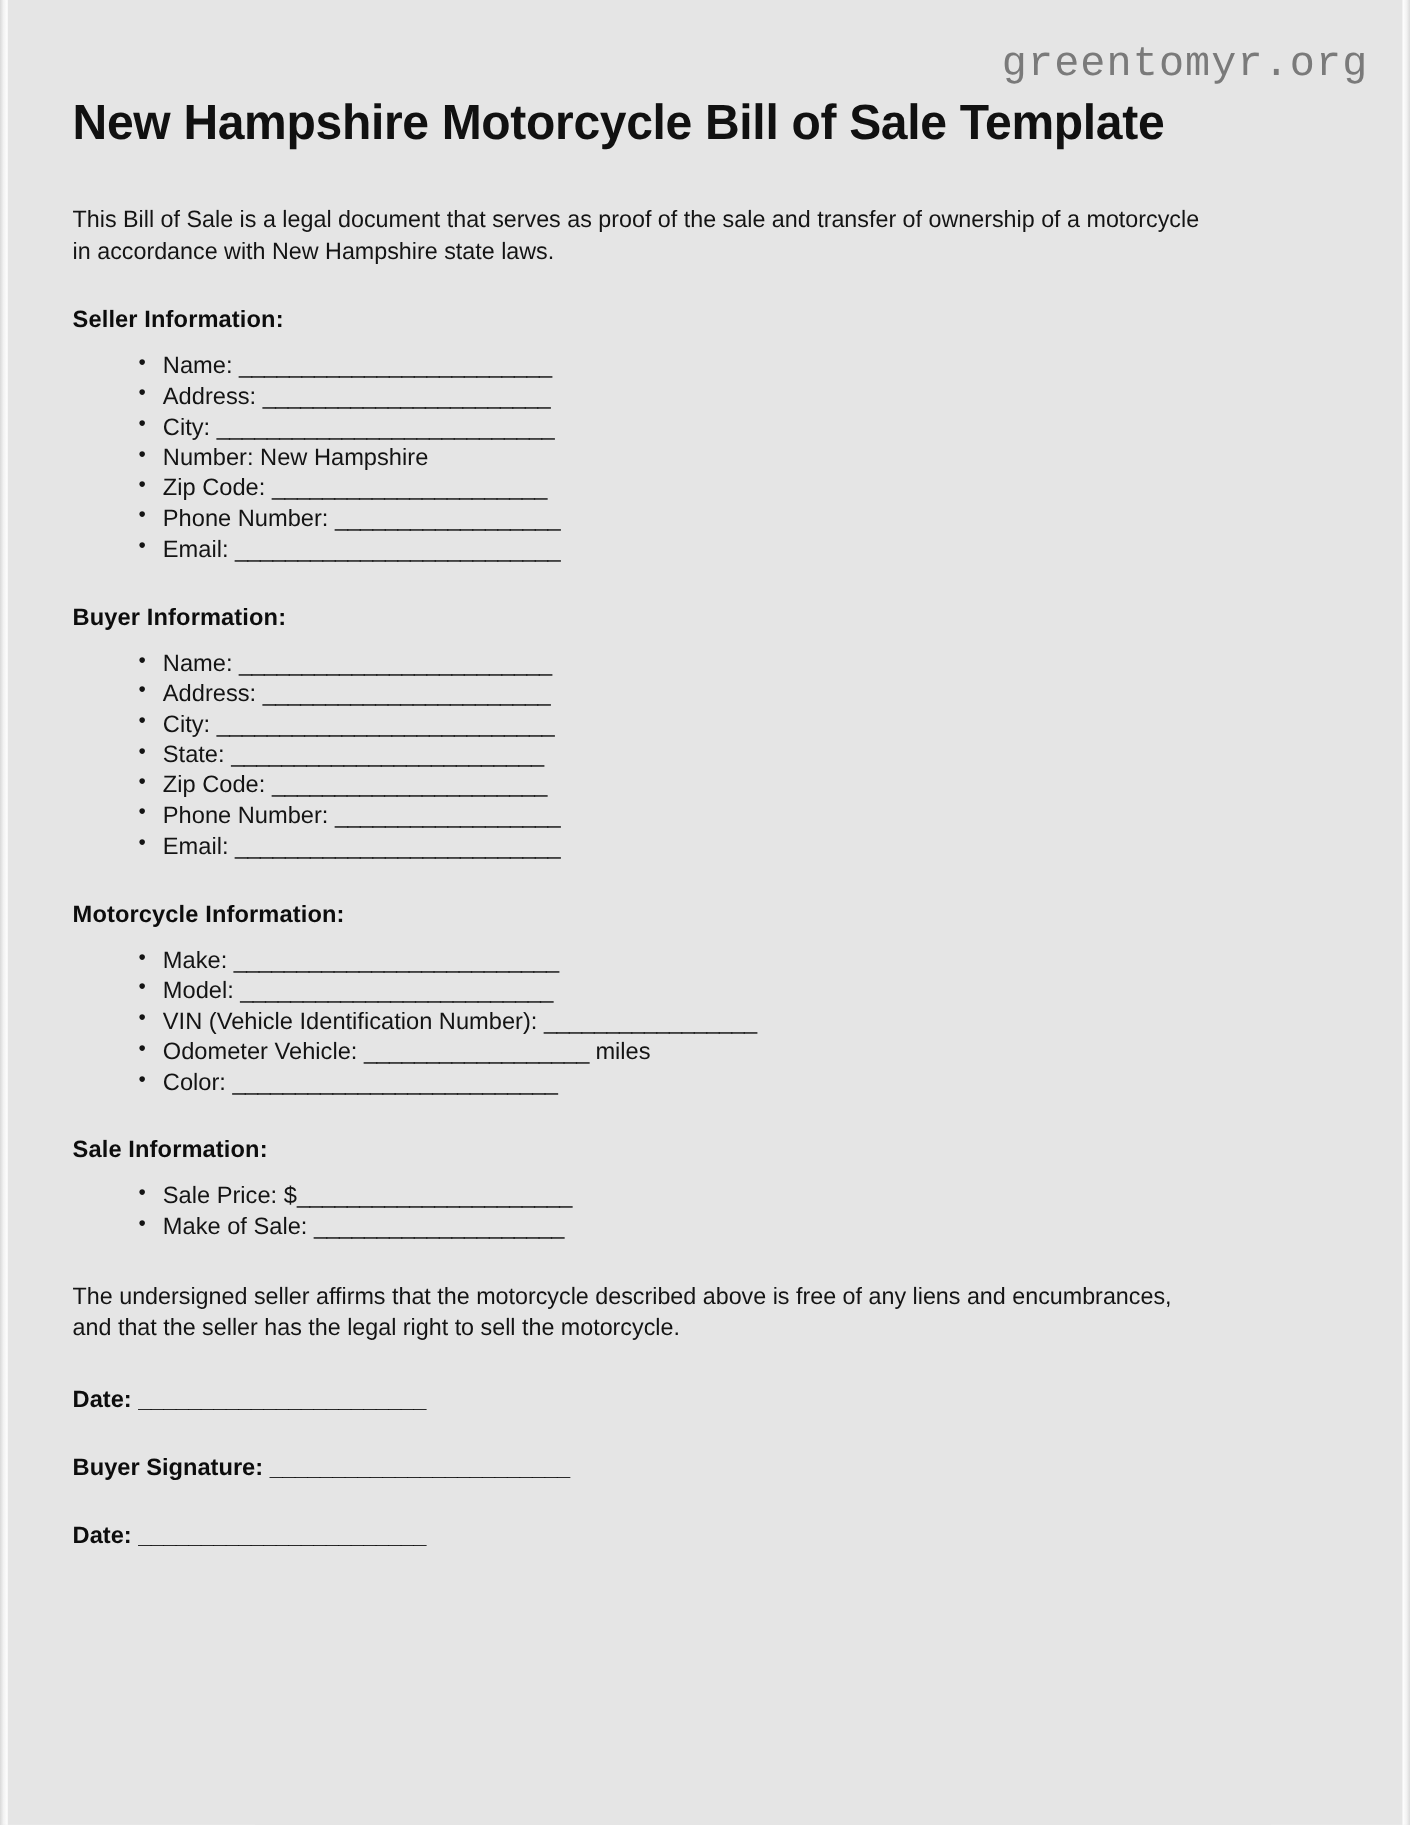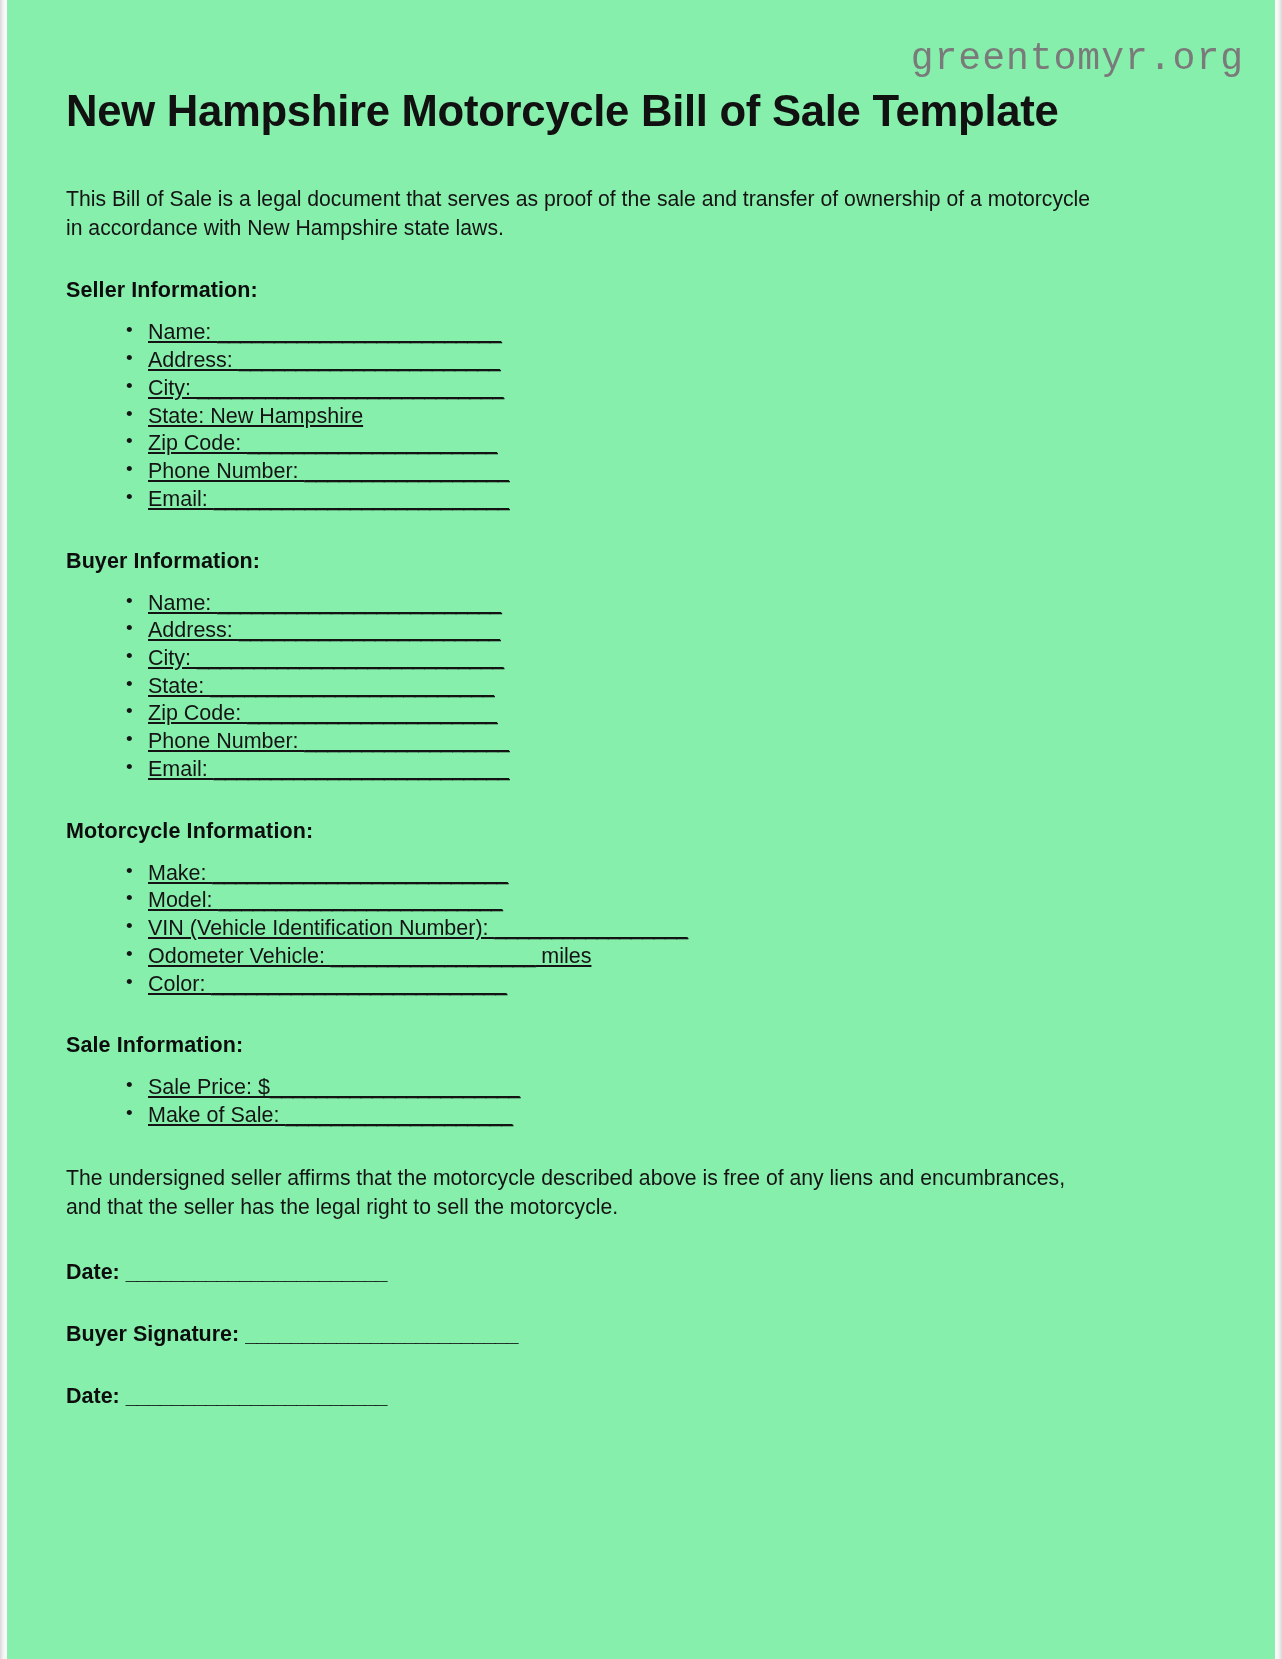--- a/index.html
+++ b/index.html
@@ -7,21 +7,21 @@
     padding: 0;
     background: #ffffff;
   }
   body {
     font-family: "Liberation Sans", "DejaVu Sans", sans-serif;
   }
   .page {
     position: relative;
     width: 1282px;
     height: 1659px;
-    background: #86efac;
+    background: #e5e5e5;
     box-sizing: border-box;
     overflow: hidden;
   }
   
   .page-edge-left,
   .page-edge-right {
     position: absolute;
     top: 0;
     bottom: 0;
     width: 7px;
@@ -93,21 +93,20 @@
     margin: 0;
     padding: 16px 0 0 60px;
   }
   ul.field-list li {
     position: relative;
     font-size: 21.5px;
     line-height: 1.29;
     color: #141414;
     white-space: nowrap;
     padding-left: 22px;
-    text-decoration: underline;
   }
   ul.field-list li::before {
     content: "\2022";
     position: absolute;
     left: 0;
     top: -1px;
     font-size: 19px;
     color: #141414;
   }
   .blank {
@@ -142,21 +141,21 @@
 
     <h1 class="doc-title">New Hampshire Motorcycle Bill of Sale Template</h1>
 
     <p class="intro">This Bill of Sale is a legal document that serves as proof of the sale and transfer of ownership of a motorcycle in accordance with New Hampshire state laws.</p>
 
     <h2 class="section-heading">Seller Information:</h2>
     <ul class="field-list">
       <li><span>Name: </span><span class="blank">_________________________</span><span></span></li>
       <li><span>Address: </span><span class="blank">_______________________</span><span></span></li>
       <li><span>City: </span><span class="blank">___________________________</span><span></span></li>
-      <li><span>State: New Hampshire</span><span class="blank"></span><span></span></li>
+      <li><span>Number: New Hampshire</span><span class="blank"></span><span></span></li>
       <li><span>Zip Code: </span><span class="blank">______________________</span><span></span></li>
       <li><span>Phone Number: </span><span class="blank">__________________</span><span></span></li>
       <li><span>Email: </span><span class="blank">__________________________</span><span></span></li>
     </ul>
 
     <h2 class="section-heading">Buyer Information:</h2>
     <ul class="field-list">
       <li><span>Name: </span><span class="blank">_________________________</span><span></span></li>
       <li><span>Address: </span><span class="blank">_______________________</span><span></span></li>
       <li><span>City: </span><span class="blank">___________________________</span><span></span></li>

